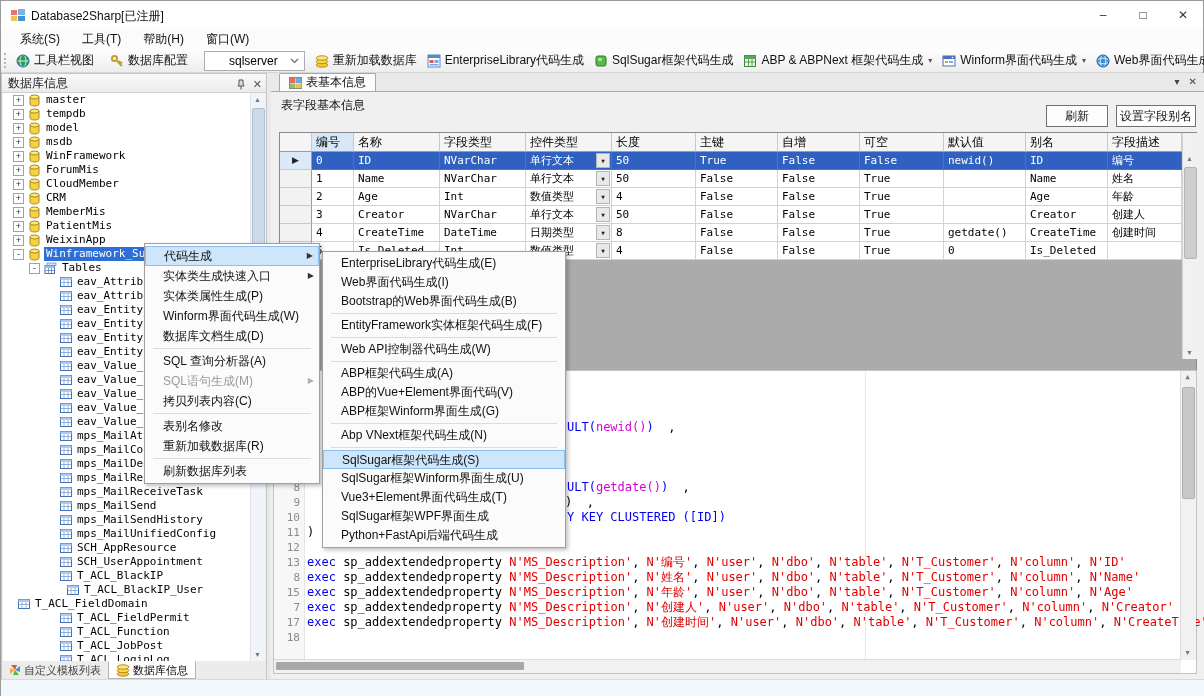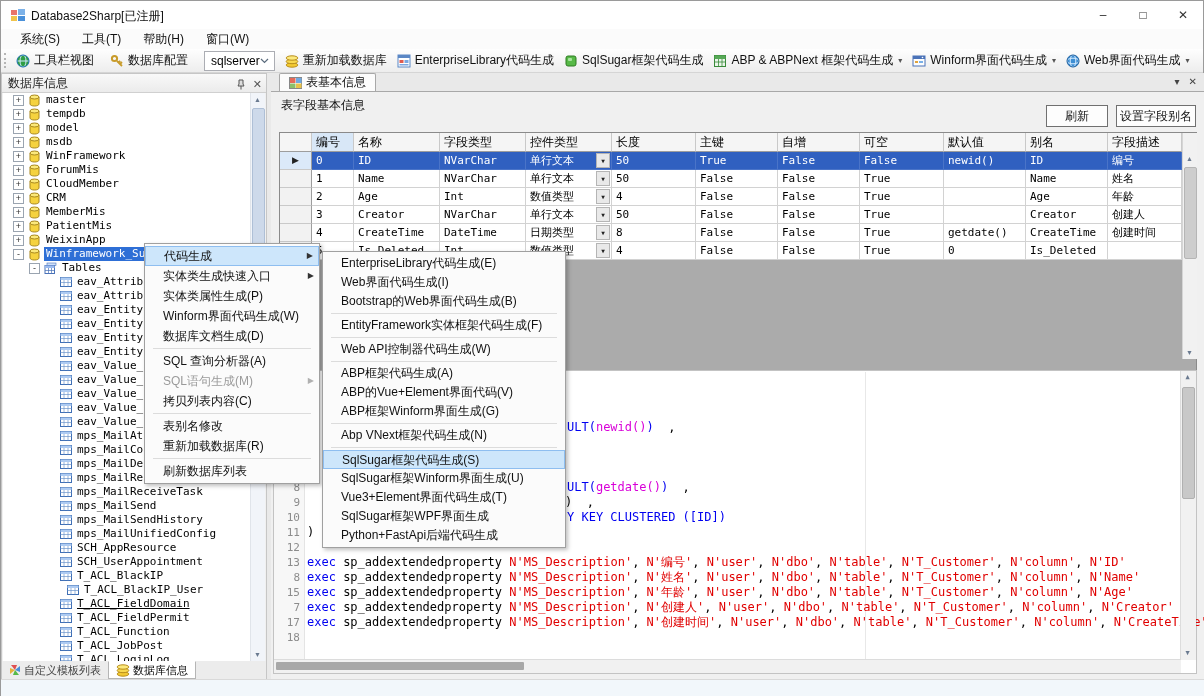--- a/index.html
+++ b/index.html
@@ -16,21 +16,21 @@
   .menubar{position:absolute;top:28px;left:0;width:100%;height:20px;background:#fbfbfb;}
   .menu-item{display:inline-block;padding:0 11px;line-height:20px;font-size:12px;color:#111;}
   .menu-item:first-child{margin-left:8px;}
   
   .toolbar{position:absolute;top:48px;left:0;width:100%;height:24px;background:linear-gradient(#fefefe,#ededed);
     border-bottom:1px solid #d5d5d5;display:flex;align-items:center;font-size:12px;box-sizing:border-box;}
   .tb-grip{width:3px;height:15px;border-left:2px dotted #b5b5b5;margin:0 5px 0 3px;}
   .tb-btn{display:flex;align-items:center;gap:4px;padding:2px 5px;white-space:nowrap;color:#111;}
   .tb-sep{width:1px;height:16px;background:#d0d0d0;margin:0 3px;}
   .tb-combo{width:96px;height:18px;background:#fff;border:1px solid #abadb3;display:flex;align-items:center;
-    justify-content:space-between;padding:0 5px 0 6px;margin:0 5px;}
+    justify-content:space-between;padding:0 5px 0 24px;margin:0 5px;gap:12px;}
   .tb-dd{font-size:8px;color:#555;margin-left:1px;}
   
   .main{position:absolute;top:72px;left:0;width:1204px;height:606px;background:#e9e9e9;}
   
   .left-panel{position:absolute;left:0;top:0;width:266px;height:606px;background:#f0f0f0;
     border:1px solid #c6c6c6;box-sizing:border-box;}
   .lp-header{position:absolute;top:0;left:0;right:0;height:19px;background:linear-gradient(#f9f9f9,#ebebeb);
     border-bottom:1px solid #d0d0d0;font-size:12px;line-height:18px;padding-left:6px;box-sizing:border-box;color:#222;}
   .lp-icons{position:absolute;right:4px;top:1px;display:flex;gap:7px;font-size:11px;color:#555;align-items:center;}
   .tree{position:absolute;left:1px;top:19px;width:249px;height:568px;background:#fff;overflow:hidden;
@@ -620,21 +620,21 @@
             <span class="exp-ph"></span>
             <span class="ic tree-icon">
               <svg width="12" height="12">
                 <rect x="0.5" y="1.5" width="11" height="9" fill="#fff" stroke="#3f6fb5"></rect>
                 <rect x="0.5" y="1.5" width="11" height="2.5" fill="#aecbf2"></rect>
                 <path d="M0.5 6.5h11M4 4v6.5M8 4v6.5" stroke="#6f97cc" stroke-width="0.7"></path>
               </svg>
             </span>
             <span class="tree-label">T_ACL_BlackIP_User</span>
           </div>
-          <div class="tree-row" style="padding-left: 42px; text-decoration: underline;">
+          <div class="tree-row" style="">
             <span class="exp-ph"></span>
             <span class="ic tree-icon">
               <svg width="12" height="12">
                 <rect x="0.5" y="1.5" width="11" height="9" fill="#fff" stroke="#3f6fb5"></rect>
                 <rect x="0.5" y="1.5" width="11" height="2.5" fill="#aecbf2"></rect>
                 <path d="M0.5 6.5h11M4 4v6.5M8 4v6.5" stroke="#6f97cc" stroke-width="0.7"></path>
               </svg>
             </span>
             <span class="tree-label">T_ACL_FieldDomain</span>
           </div>

